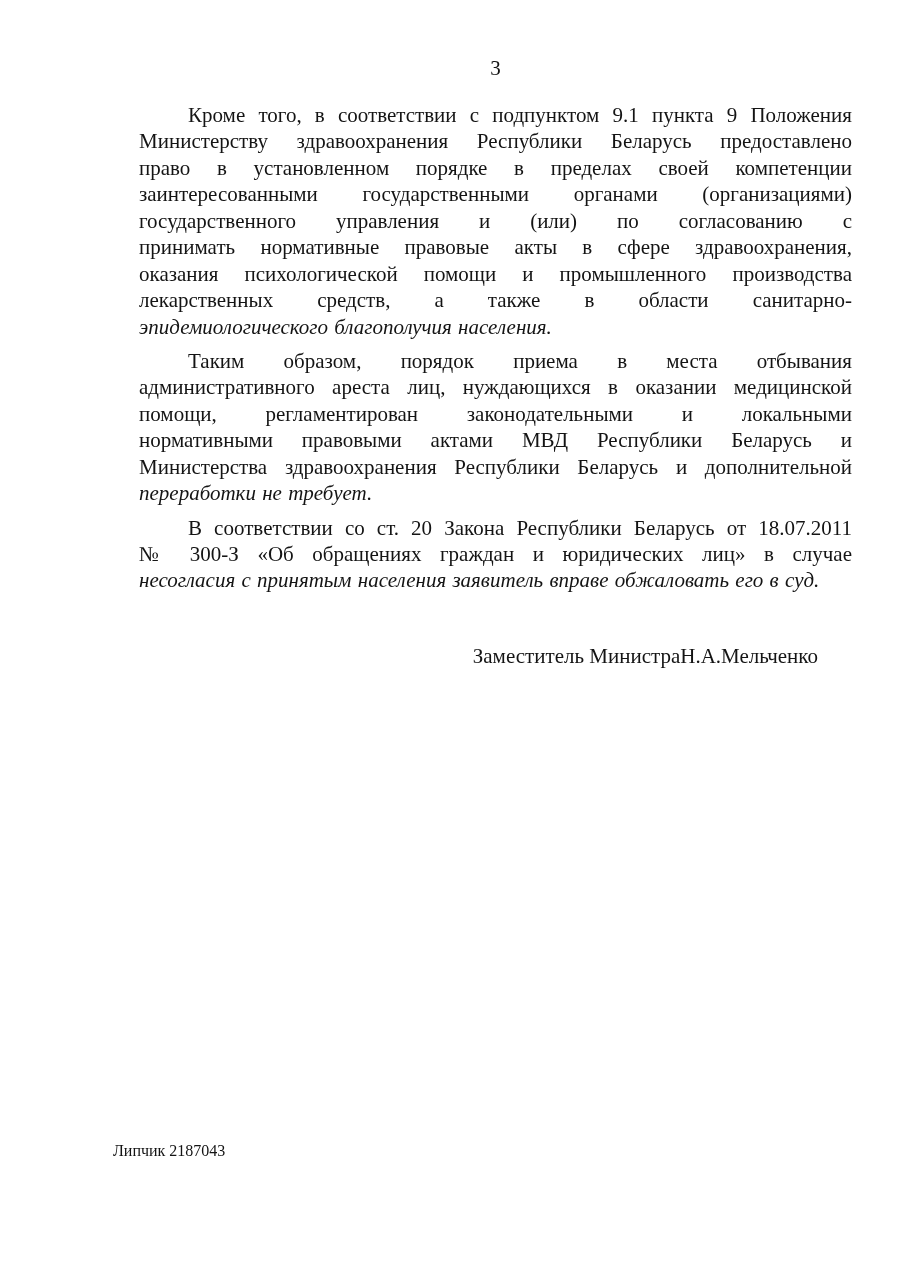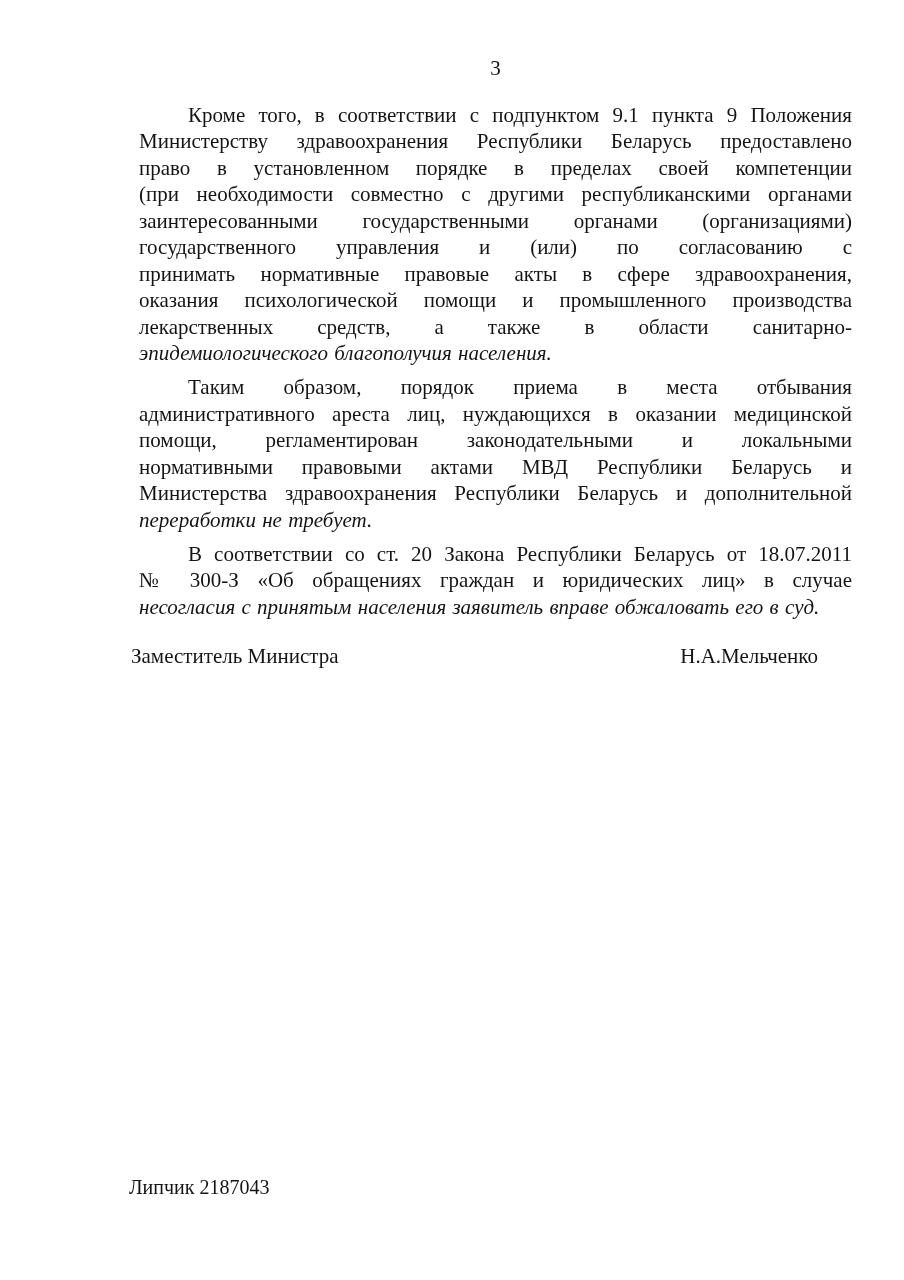--- a/index.html
+++ b/index.html
@@ -52,50 +52,48 @@
   .line.last {
     text-align-last: left;
     font-style: italic;
   }
   .signature {
     position: absolute;
     top: 643px;
     left: 131px;
     width: 729px;
     display: flex;
-    justify-content: space-between;
+    justify-content: flex-end;
     align-items: baseline;
     font-size: 21px;
     line-height: 26px;
   }
   .signature .name {
     padding-right: 42px;
   }
   .footer {
     position: absolute;
     top: 1142px;
-    left: 129px;
-    font-size: 20px;
+    left: 113px;
+    font-size: 16px;
     line-height: 18px;
-    margin-top: 36px;
   }
 </style>
 </head>
 <body>
 
 <div class="page">
 
   <div class="page-number">3</div>
 
   <div class="content" id="paragraphs-container">
       <div class="para">
         <div class="line first">Кроме того, в соответствии с подпунктом 9.1 пункта 9 Положения</div>
         <div class="line">Министерству здравоохранения Республики Беларусь предоставлено</div>
         <div class="line">право в установленном порядке в пределах своей компетенции</div>
-        <div class="line">(при необходимости совместно с другими республиканскими органами</div>
         <div class="line">заинтересованными государственными органами (организациями)</div>
         <div class="line">государственного управления и (или) по согласованию с</div>
         <div class="line">принимать нормативные правовые акты в сфере здравоохранения,</div>
         <div class="line">оказания психологической помощи и промышленного производства</div>
         <div class="line">лекарственных средств, а также в области санитарно-</div>
         <div class="line last">эпидемиологического благополучия населения.</div>
       </div>
       <div class="para">
         <div class="line first">Таким образом, порядок приема в места отбывания</div>
         <div class="line">административного ареста лиц, нуждающихся в оказании медицинской</div>

